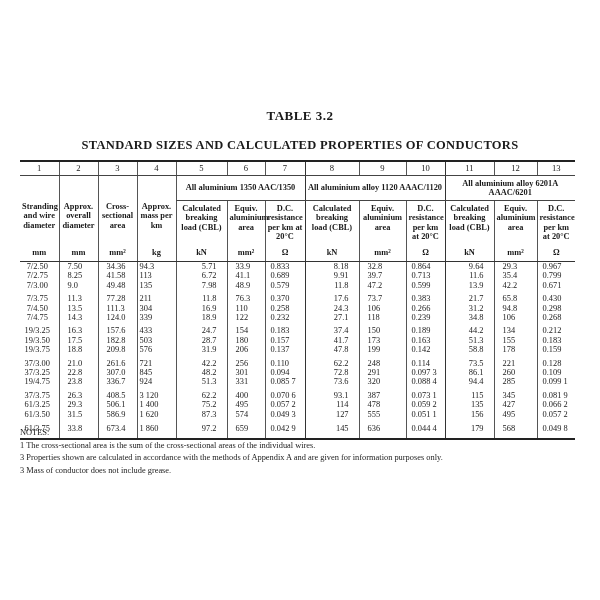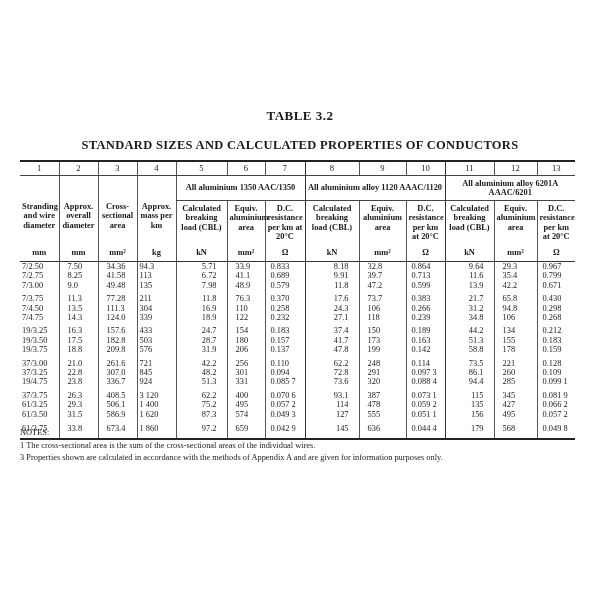--- a/index.html
+++ b/index.html
@@ -12,21 +12,21 @@
   td, th { padding:0 2px; font-weight:normal; }
   th { font-weight:bold; }
   .num th { border-bottom:1px solid #444; height:13px; text-align:center; font-weight:normal; font-size:8.6px; }
   .vl { border-left:1px solid #555; }
   .vl2 { border-left:1.4px solid #333; }
   .grp th { text-align:center; height:24px; vertical-align:middle; }
   .grp-cell { border-bottom:1px solid #444; }
   .hdr th { text-align:center; vertical-align:top; padding-top:3px; }
   .units th { text-align:center; padding-bottom:3px; height:10px; border-bottom:1.2px solid #333; }
   td { text-align:left; white-space:nowrap; }
-  td.c1 { text-align:left; padding-right:6px; }
+  td.c1 { text-align:center; padding-right:6px; }
   td.c4 { text-align:left; padding-right:9px; }
   td.c5,td.c8,td.c11 { text-align:right; padding-right:10px; }
   td.c2,td.c3 { padding-left:8px;margin-top:48px; }
   td.c6,td.c9,td.c12 { padding-left:8px; }
   td.c7,td.c10,td.c13 { padding-left:5px; }
   tr.gtop td { padding-top:4px; }
   tr.last td { padding-top:5px; padding-bottom:4px; }
   .notes { position:absolute; left:20px; top:427px; font-size:8.4px; line-height:12.5px; color:#222; }
   .notes div { white-space:nowrap; }
 </style>
@@ -345,13 +345,14 @@
         <td class="c12 vl">568</td>
         <td class="c13 vl">0.049 8</td>
       </tr>
     </tbody>
 </table>
 
 <div class="notes">
   <div>NOTES:</div>
   <div>1 The cross-sectional area is the sum of the cross-sectional areas of the individual wires.</div>
   <div>3 Properties shown are calculated in accordance with the methods of Appendix A and are given for information purposes only.</div>
+  <div>3 Mass of conductor does not include grease.</div>
 </div>
 
 </body></html>

